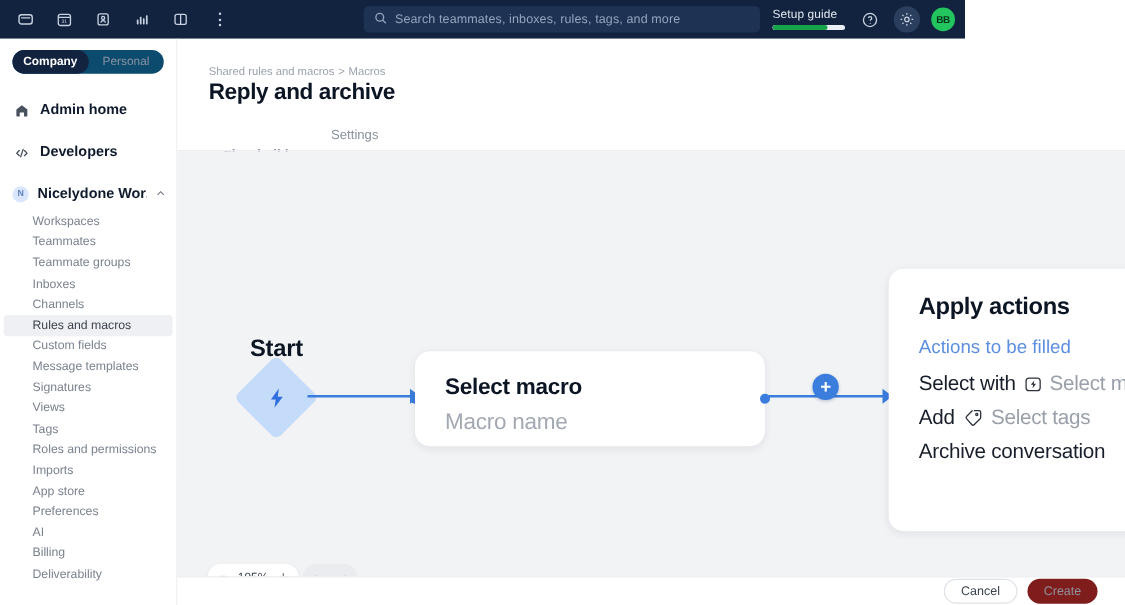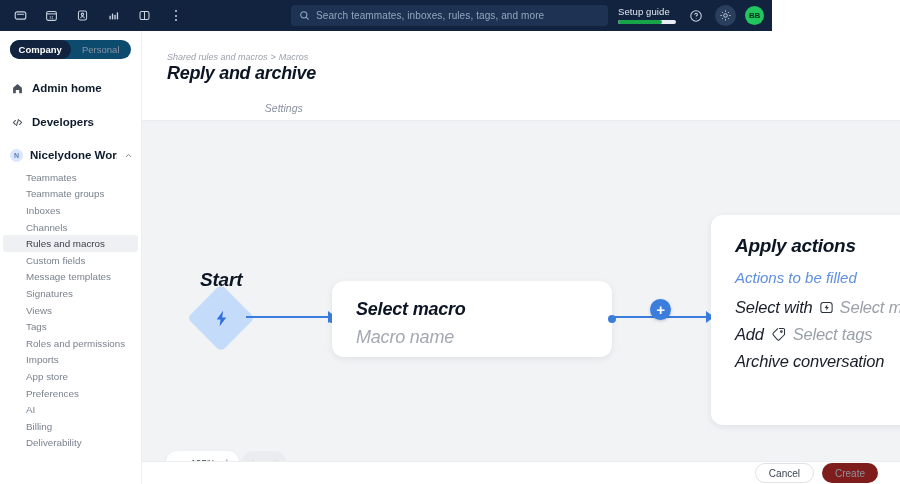--- a/index.html
+++ b/index.html
@@ -110,21 +110,21 @@
 
   .subnav { padding: 0; }
   .subitem {
     height: 16.6px; display: flex; align-items: center;
     padding-left: 23px; font-size: 9.8px; color: #7a828e;
     border-radius: 3px; margin: 0 3px;
   }
   .subitem.active { background: #eef0f3; color: #3b424d; }
 
   
-  .main { position: absolute; top: 31px; left: 142px; width: 758px; height: 356px; background: #fff; font-style: italic; }
+  .main { position: absolute; top: 31px; left: 142px; width: 758px; height: 356px; background: #fff; }
   .crumb { position: absolute; top: 21px; left: 25px; font-size: 9px; color: #9aa1ab; }
   .crumb .sep { margin: 0 3px; }
   .page-title { position: absolute; top: 32px; left: 25px; font-size: 18px; font-weight: bold; color: #0c1523; letter-spacing: -.3px; }
 
   .tabs { position: absolute; top: 65px; left: 25px; display: flex; gap: 0; }
   .tab {
     padding: 0 12px; height: 24px; display: flex; align-items: center;
     font-size: 10.5px; color: #8a929e;
   }
   .tab.active { color: #101b2b; font-weight: bold; margin-top: 16px; }
@@ -352,20 +352,23 @@
     <span class="ws-badge">N</span>
     <span class="ws-name">Nicelydone Wor...</span>
     <span class="chev">
       <svg width="9" height="9" viewBox="0 0 16 16" fill="none" stroke="currentColor" stroke-width="1.5" stroke-linecap="round">
         <path d="M4 10l4-4 4 4"></path>
       </svg>
     </span>
   </div>
 
   <div class="subnav" id="subnav">
+      <div class="subitem">
+        <span>Workspaces</span>
+      </div>
       <div class="subitem">
         <span>Teammates</span>
       </div>
       <div class="subitem">
         <span>Teammate groups</span>
       </div>
       <div class="subitem">
         <span>Inboxes</span>
       </div>
       <div class="subitem">

